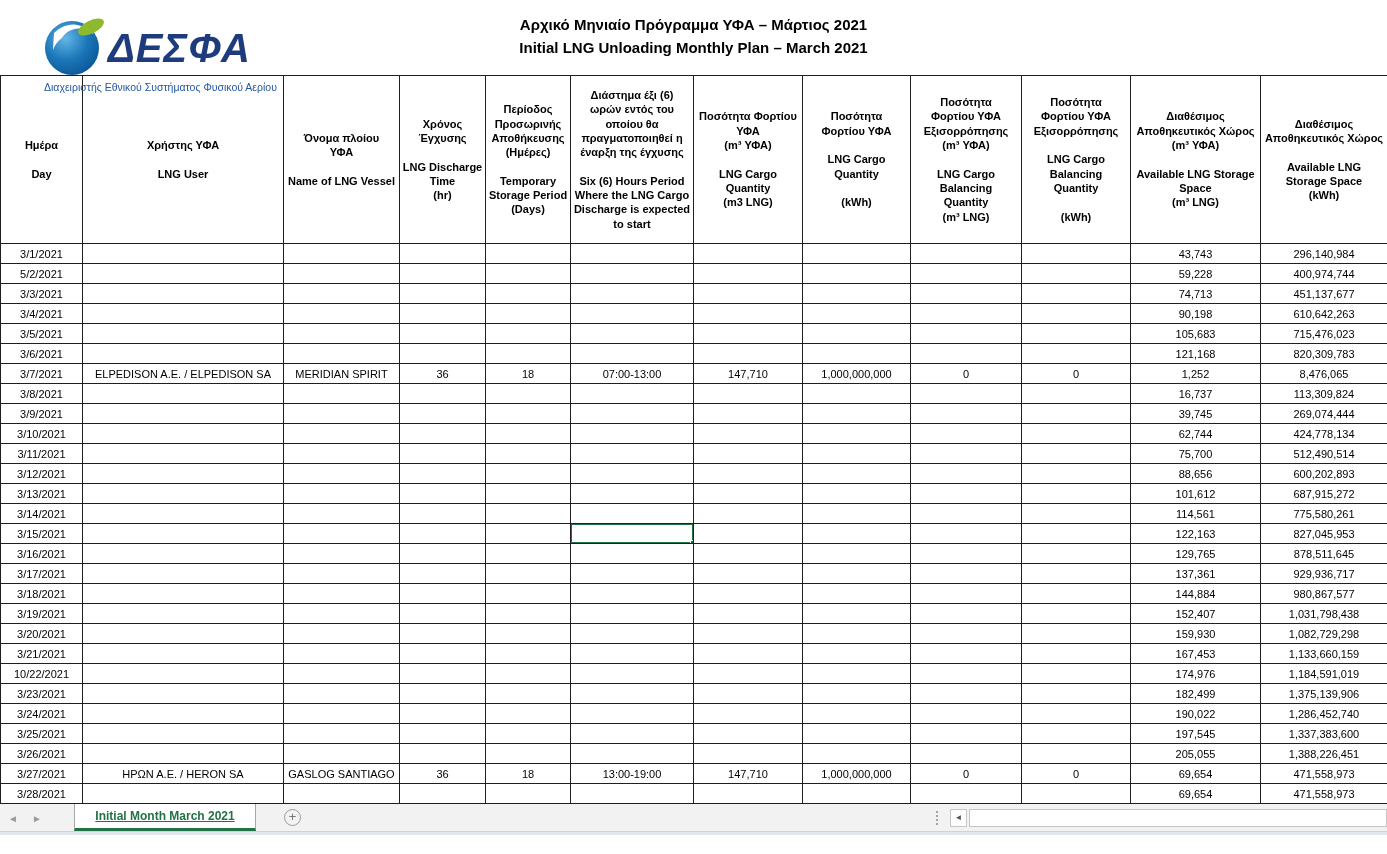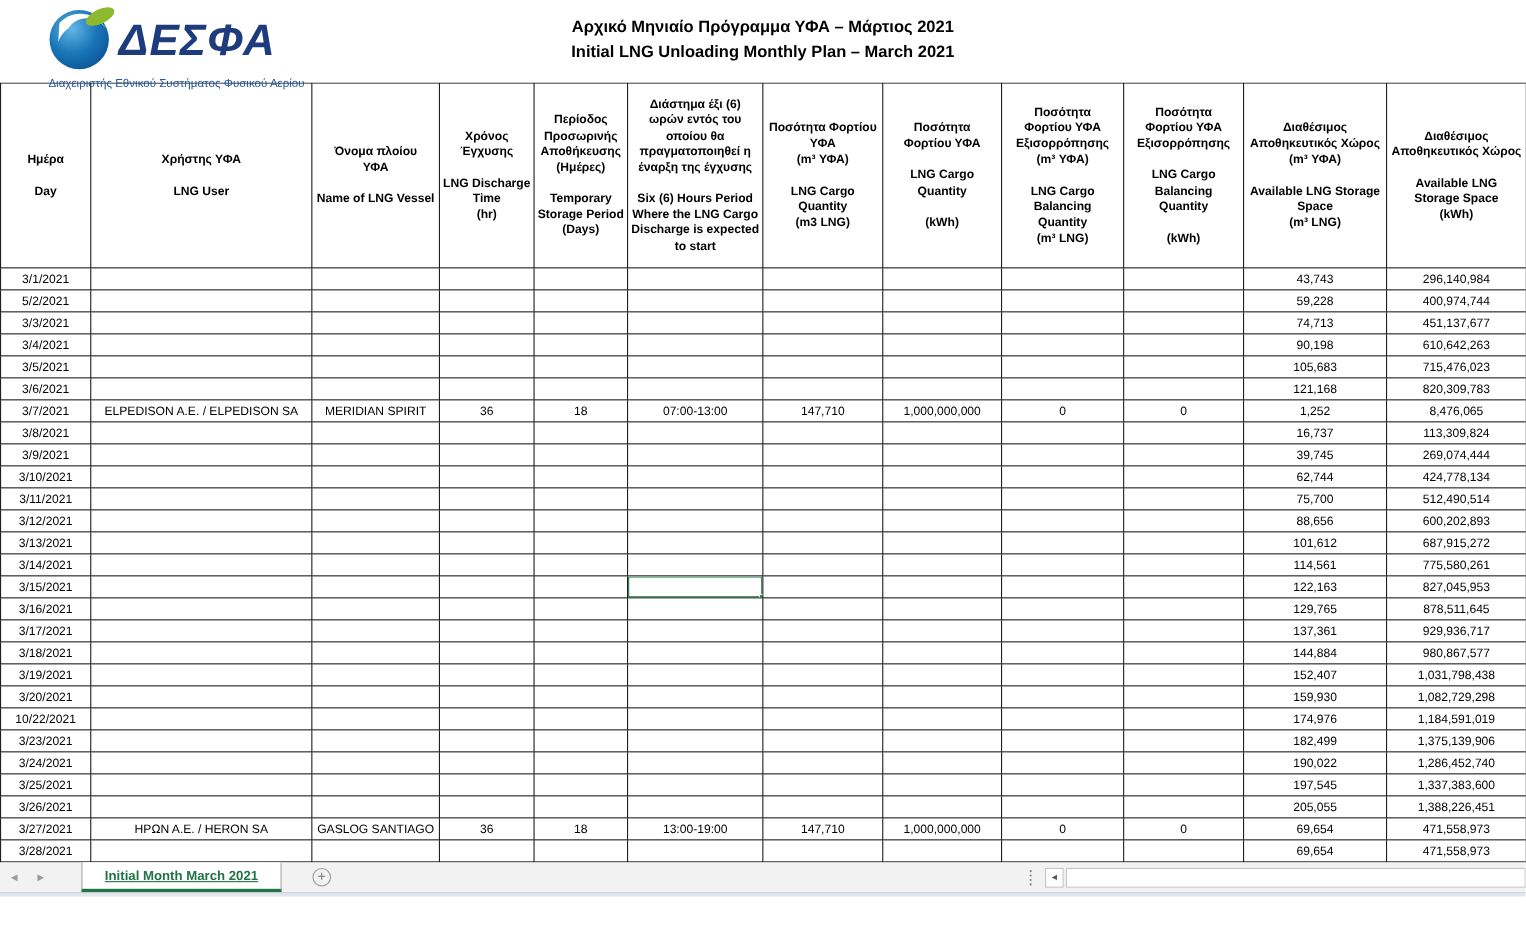--- a/index.html
+++ b/index.html
@@ -1,21 +1,21 @@
 <!DOCTYPE html>
 <html><head>
 <meta charset="utf-8">
 <style>
   * { box-sizing: border-box; margin: 0; padding: 0; }
   html,body { width: 1387px; height: 854px; overflow: hidden; background: #fff;
     font-family: "Liberation Sans", sans-serif; }
 
   
   .top-area { position: relative; height: 75px; background: #fff; }
-  .logo-block { position: absolute; left: 44px; top: 4px; width: 240px; }
+  .logo-block { position: absolute; left: 44px; top: 16px; width: 240px; }
   .logo-row { display: flex; align-items: center; }
   .logo-mark { flex: 0 0 auto; }
   .brand-text { font-size: 40px; font-weight: bold; font-style: italic;
     color: #1e3c7d; letter-spacing: 1px; line-height: 1; margin-left: 2px; }
   .logo-tagline { font-size: 10.5px; font-weight: normal; color: #2457a0;
     white-space: nowrap; margin-top: 1px; text-align: left; }
   .titles { position: absolute; left: 0; right: 0; top: 13px; text-align: center; }
   .title-line { font-size: 15px; font-weight: bold; color: #000; line-height: 1.55; }
 
   
@@ -458,20 +458,34 @@
         <td></td>
         <td></td>
         <td></td>
         <td></td>
         <td></td>
         <td></td>
         <td>159,930</td>
         <td>1,082,729,298</td>
       </tr>
       <tr>
+        <td>3/21/2021</td>
+        <td></td>
+        <td></td>
+        <td></td>
+        <td></td>
+        <td></td>
+        <td></td>
+        <td></td>
+        <td></td>
+        <td></td>
+        <td>167,453</td>
+        <td>1,133,660,159</td>
+      </tr>
+      <tr>
         <td>10/22/2021</td>
         <td></td>
         <td></td>
         <td></td>
         <td></td>
         <td></td>
         <td></td>
         <td></td>
         <td></td>
         <td></td>

